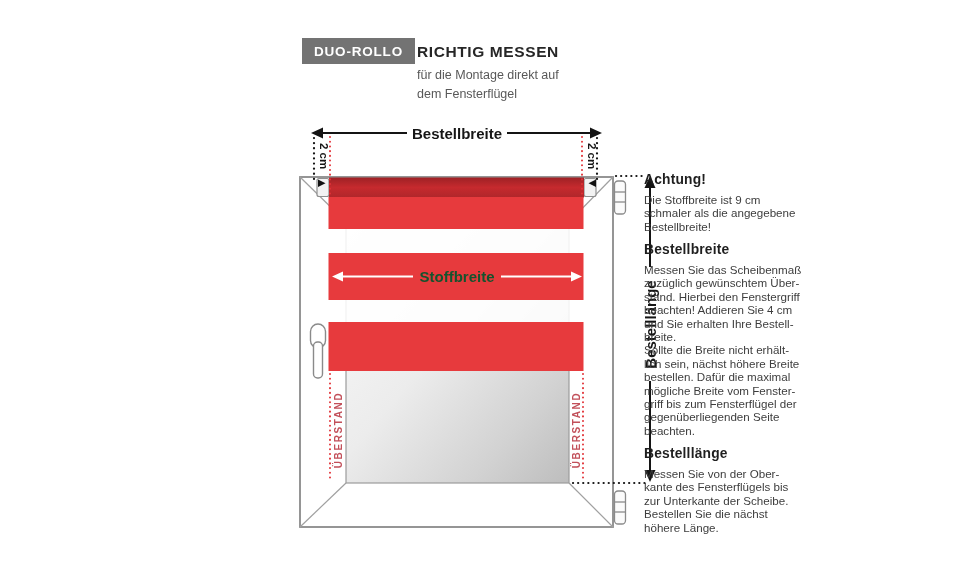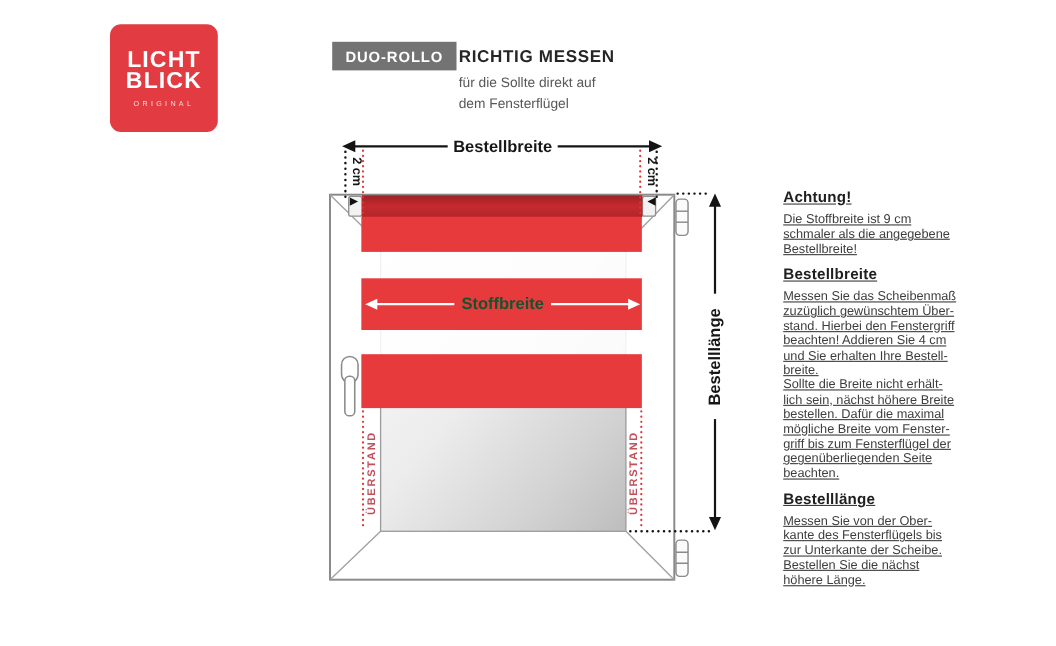--- a/index.html
+++ b/index.html
@@ -29,21 +29,21 @@
   .bestelllaenge{left:588px;top:316px;width:124px;height:17px;font-size:15px;transform:rotate(-90deg);}
   .cm{position:absolute;width:44px;height:14px;font-size:11.5px;font-weight:bold;color:#161616;
       text-align:center;transform:rotate(90deg);}
   .cm.left{left:301px;top:149px;}
   .cm.right{left:569px;top:149px;}
   .overhang{position:absolute;width:96px;height:12px;font-size:10px;font-weight:bold;
       letter-spacing:1.6px;color:#c2505a;text-align:center;transform:rotate(-90deg);line-height:12px;}
   .overhang.left{left:291px;top:424px;}
   .overhang.right{left:529px;top:424px;}
   
-  .col{position:absolute;left:712px;width:175px;text-decoration:underline;}
+  .col{position:absolute;left:644px;width:175px;}
   .col h3{margin:0 0 6px 0;font-size:13.8px;color:#1f1f1f;letter-spacing:.2px;}
   .col p{margin:0;font-size:11.6px;line-height:13.4px;color:#3d3d3d;white-space:pre-line;}
   .sec-achtung{top:172px;}
   .sec-breite{top:242px;}
   .sec-laenge{top:446px;}
   svg{position:absolute;left:0;top:0;}
 </style>
 </head>
 <body>
 
@@ -135,29 +135,24 @@
     </g>
 
     <g stroke="#ffffff" stroke-width="2.2">
       <line x1="342" y1="276.5" x2="413" y2="276.5"></line>
       <line x1="501" y1="276.5" x2="572" y2="276.5"></line>
       <polygon points="332,276.5 343,271.5 343,281.5" fill="#ffffff" stroke="none"></polygon>
       <polygon points="582,276.5 571,271.5 571,281.5" fill="#ffffff" stroke="none"></polygon>
     </g>
   </svg>
 
-  <div class="logo">
-    <div class="word">LICHT</div>
-    <div class="word">BLICK</div>
-    <div class="orig">ORIGINAL</div>
-  </div>
 
   <div class="badge">DUO-ROLLO</div>
   <div class="title">RICHTIG MESSEN</div>
-  <div class="subtitle">für die Sollte direkt auf
+  <div class="subtitle">für die Montage direkt auf
 dem Fensterflügel</div>
 
   <div class="dimlabel bestellbreite">Bestellbreite</div>
   <div class="dimlabel stoffbreite">Stoffbreite</div>
   <div class="dimlabel bestelllaenge">Bestelllänge</div>
   <div class="cm left">2 cm</div>
   <div class="cm right">2 cm</div>
   <div class="overhang left">ÜBERSTAND</div>
   <div class="overhang right">ÜBERSTAND</div>
 

